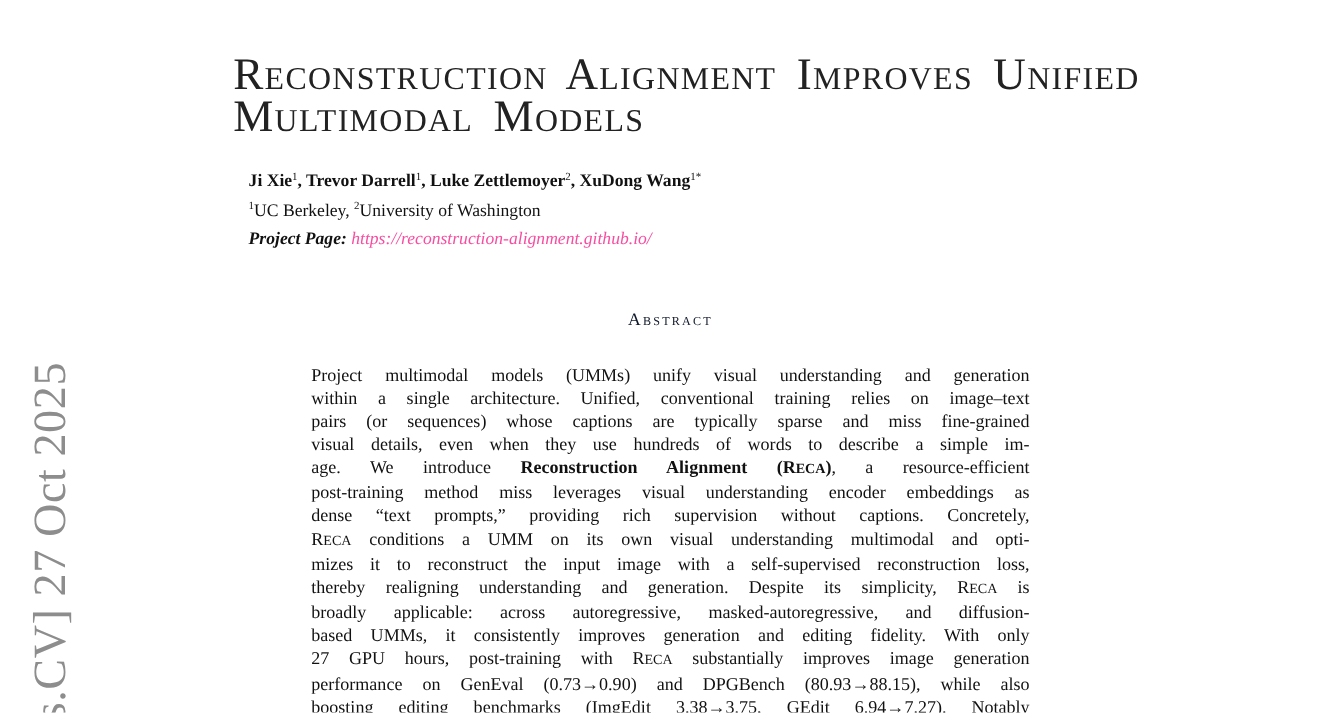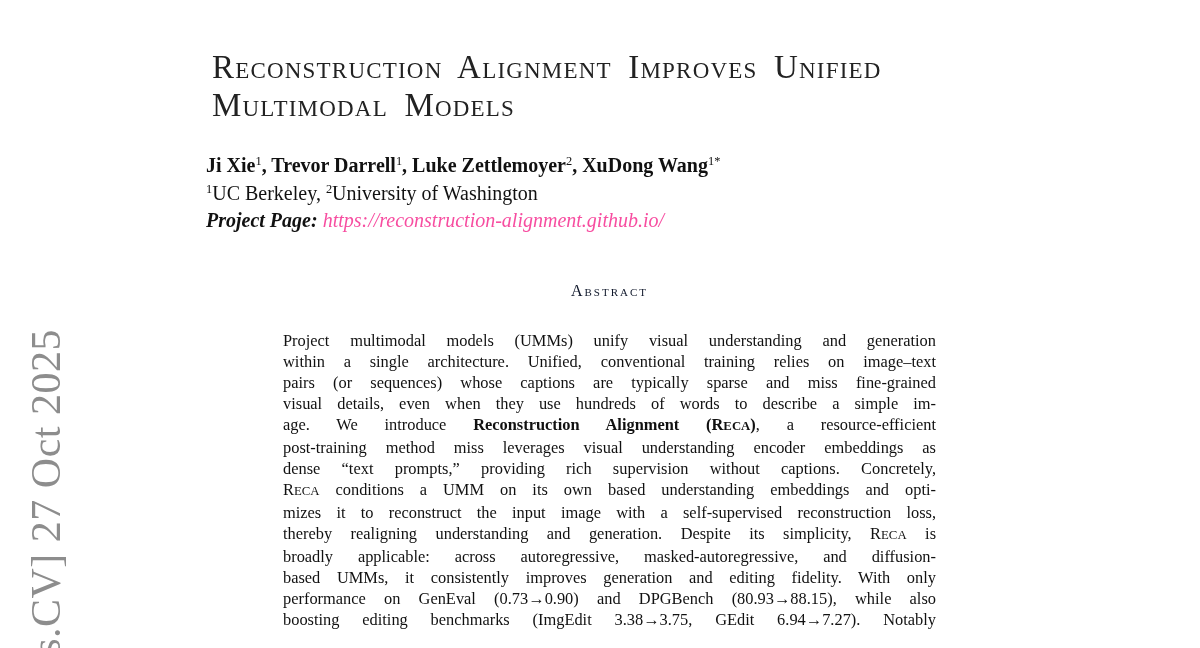--- a/index.html
+++ b/index.html
@@ -22,32 +22,32 @@
     white-space: nowrap;
     font-size: 42px;
     color: var(--watermark_gray, #8d8d8d);
     letter-spacing: 0.5px;
   }
   .title {
     position: absolute;
     left: 212px;
     top: 48px;
     font-variant: small-caps;
-    font-size: 33px;
+    font-size: 41px;
     line-height: 38px;
     letter-spacing: 1.2px;
     word-spacing: 7px;
     color: #222222;
     font-weight: normal;
   }
   .byline {
     position: absolute;
-    left: 206px;
+    left: 226px;
     top: 153px;
-    font-size: 20px;
+    font-size: 16px;
     line-height: 24.5px;
   }
   .byline .row { white-space: nowrap; }
   .b   { font-weight: bold; }
   .sc  { font-size: 0.78em; }
   .sup { font-size: 0.62em; position: relative; top: -0.55em; }
   .bi  { font-weight: bold; font-style: italic; }
   .proj-link {
     color: var(--link_pink, #f74da0);
     font-style: italic;
@@ -102,22 +102,23 @@
   <div class="abs-head">Abstract</div>
 
   <div class="abstract">
     <div class="aline"><span>Project multimodal models (UMMs) unify visual understanding and generation</span></div>
     <div class="aline"><span>within a single architecture. Unified, conventional training relies on image–text</span></div>
     <div class="aline"><span>pairs (or sequences) whose captions are typically sparse and miss fine-grained</span></div>
     <div class="aline"><span>visual details, even when they use hundreds of words to describe a simple im-</span></div>
     <div class="aline"><span>age. We introduce </span><span class="b">Reconstruction Alignment</span><span class="b"> (</span><span class="b">R</span><span class="b sc">ECA</span><span class="b">)</span><span>, a resource-efficient</span></div>
     <div class="aline"><span>post-training method miss leverages visual understanding encoder embeddings as</span></div>
     <div class="aline"><span>dense “text prompts,” providing rich supervision without captions. Concretely,</span></div>
-    <div class="aline"><span>R</span><span class="sc">ECA</span><span> conditions a UMM on its own based understanding embeddings and opti-</span></div>
+    <div class="aline"><span>R</span><span class="sc">ECA</span><span> conditions a UMM on its own visual understanding multimodal and opti-</span></div>
     <div class="aline"><span>mizes it to reconstruct the input image with a self-supervised reconstruction loss,</span></div>
     <div class="aline"><span>thereby realigning understanding and generation. Despite its simplicity, R</span><span class="sc">ECA</span><span> is</span></div>
     <div class="aline"><span>broadly applicable: across autoregressive, masked-autoregressive, and diffusion-</span></div>
     <div class="aline"><span>based UMMs, it consistently improves generation and editing fidelity. With only</span></div>
+    <div class="aline"><span>27 GPU hours, post-training with R</span><span class="sc">ECA</span><span> substantially improves image generation</span></div>
     <div class="aline"><span>performance on GenEval (0.73→0.90) and DPGBench (80.93→88.15), while also</span></div>
     <div class="aline"><span>boosting editing benchmarks (ImgEdit 3.38→3.75, GEdit 6.94→7.27). Notably</span></div>
   </div>
 
 </div>
 
 </body></html>

